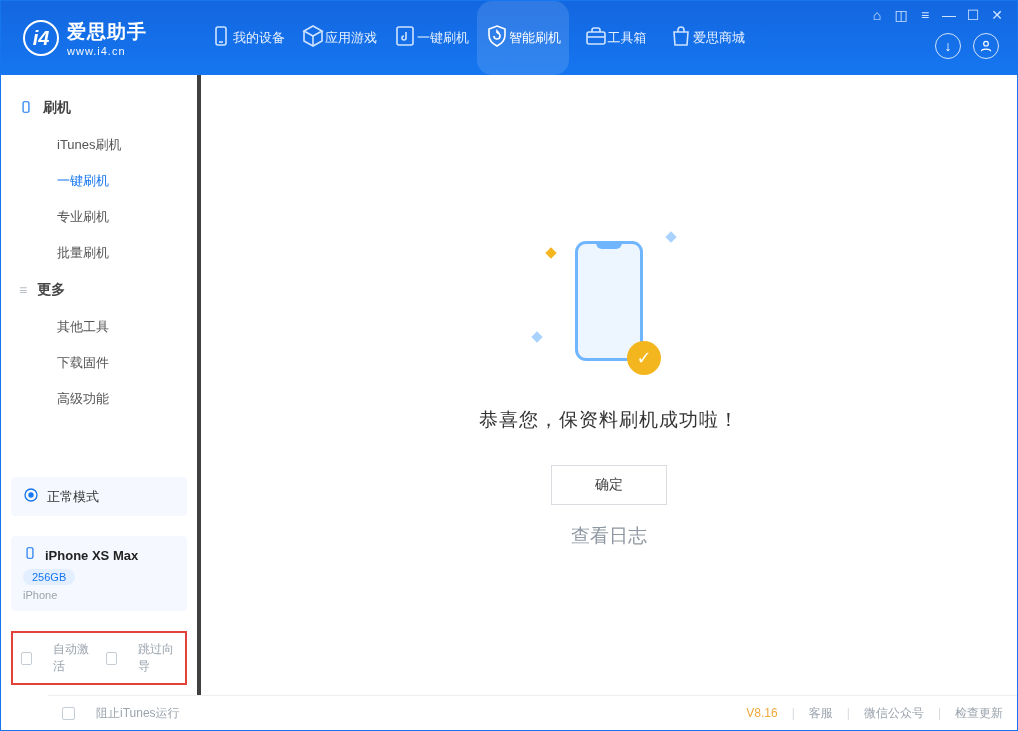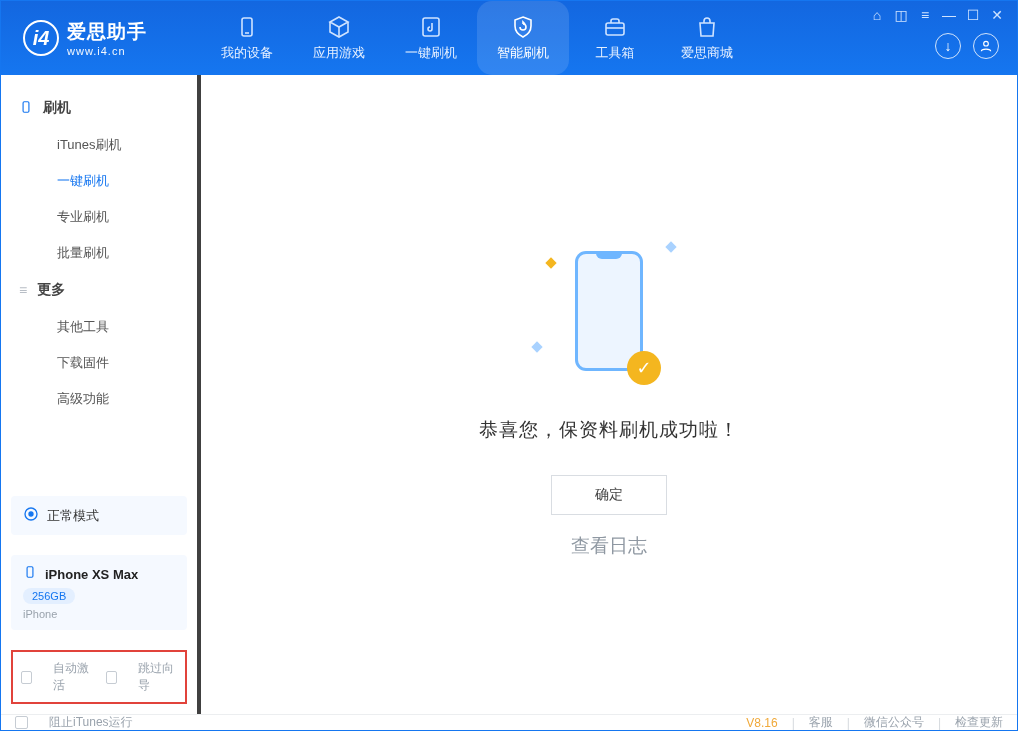--- a/index.html
+++ b/index.html
@@ -4,21 +4,21 @@
 <style>
 * { margin: 0; padding: 0; box-sizing: border-box; font-family: "Microsoft YaHei", Arial, sans-serif; }
 body { background: #f0f0f0; display: flex; justify-content: center; }
 .window { width: 1018px; height: 731px; background: #fff; border: 1px solid #1576f0; display: flex; flex-direction: column; }
 .titlebar { height: 74px; background: linear-gradient(to bottom, #1367e0, #1576f0); display: flex; align-items: center; color: #fff; position: relative; }
 .logo-area { display: flex; align-items: center; padding: 0 22px 0 22px; width: 200px; }
 .logo-circle { width: 36px; height: 36px; border: 2.5px solid #fff; border-radius: 50%; display: flex; align-items: center; justify-content: center; font-size: 20px; font-weight: bold; font-style: italic; margin-right: 8px; }
 .logo-text .cn { font-size: 19px; font-weight: 600; letter-spacing: 1px; text-align: right; }
 .logo-text .url { font-size: 11px; letter-spacing: 1px; opacity: .95; }
 .nav { display: flex; height: 100%; }
-.nav-item { width: 92px; display: flex; flex-direction: column; align-items: center; justify-content: center; cursor: pointer; font-size: 13px; color: #e6f0ff; }
+.nav-item { width: 92px; display: flex; align-items: center; justify-content: center; cursor: pointer; font-size: 13px; color: #e6f0ff; }
 .nav-item.active { background: rgba(255,255,255,.12); color: #fff; border-radius: 15px; }
 .nav-icon { width: 24px; height: 24px; margin-bottom: 5px; }
 .titlebar-right { position: absolute; right: 8px; top: 0; display: flex; flex-direction: column; align-items: flex-end; }
 .win-controls { display: flex; gap: 8px; padding: 6px 4px; }
 .win-controls span { width: 16px; height: 16px; display: flex; align-items: center; justify-content: center; color: #cfe3ff; font-size: 14px; cursor: pointer; }
 .user-ctrls { display: flex; gap: 12px; padding-right: 10px; margin-top: 4px; }
 .user-ctrls span { width: 26px; height: 26px; border: 1.5px solid rgba(255,255,255,.8); border-radius: 50%; display: flex; align-items: center; justify-content: center; cursor: pointer; color: #fff; font-size: 14px; }
 .body { flex: 1; display: flex; min-height: 0; }
 .sidebar { width: 200px; border-right: 4px solid #404040; display: flex; flex-direction: column; }
 .side-list { flex: 1; padding-top: 14px; overflow: auto; }
@@ -38,21 +38,21 @@
 .phone { width: 68px; height: 120px; border: 3px solid #6fb6ff; border-radius: 11px; background: #edf5ff; position: relative; }
 .phone::before { content: ""; position: absolute; top: -3px; left: 50%; transform: translateX(-50%); width: 26px; height: 8px; background: #6fb6ff; border-radius: 0 0 6px 6px; }
 .badge { position: absolute; bottom: 6px; right: 28px; width: 34px; height: 34px; background: #f4b61f; border-radius: 50%; display: flex; align-items: center; justify-content: center; color: #fff; font-size: 18px; }
 .spark { position: absolute; width: 8px; height: 8px; background: #a9d2ff; transform: rotate(45deg); }
 .s1 { left: 18px; top: 28px; background:#f4b61f; }
 .s2 { right: 14px; top: 12px; }
 .s3 { left: 4px; bottom: 40px; }
 .msg { font-size: 19px; color: #333; margin-top: 26px; letter-spacing: 1px; }
 .btn { margin-top: 32px; width: 116px; height: 40px; border: 1px solid #d9dde2; background: #fff; font-size: 14px; color: #444; cursor: pointer; }
 .loglink { margin-top: 18px; font-size: 19px; color: #8f98a2; cursor: pointer; }
-.statusbar { height: 16px; border-top: 1px solid #eceef0; display: flex; align-items: center; font-size: 12px; color: #9aa3ad; padding: 0 14px; gap: 12px; }
+.statusbar { height: 35px; border-top: 1px solid #eceef0; display: flex; align-items: center; font-size: 12px; color: #9aa3ad; padding: 0 14px; gap: 12px; margin-left: 47px; }
 .statusbar .right { margin-left: auto; display: flex; align-items: center; gap: 14px; }
 .statusbar .sep { color: #d6dade; }
 .statusbar .link { cursor: pointer; }
 .nav-icon svg { width: 100%; height: 100%; }
 </style>
 </head>
 <body>
 
 <div class="window">
   <div class="titlebar">

